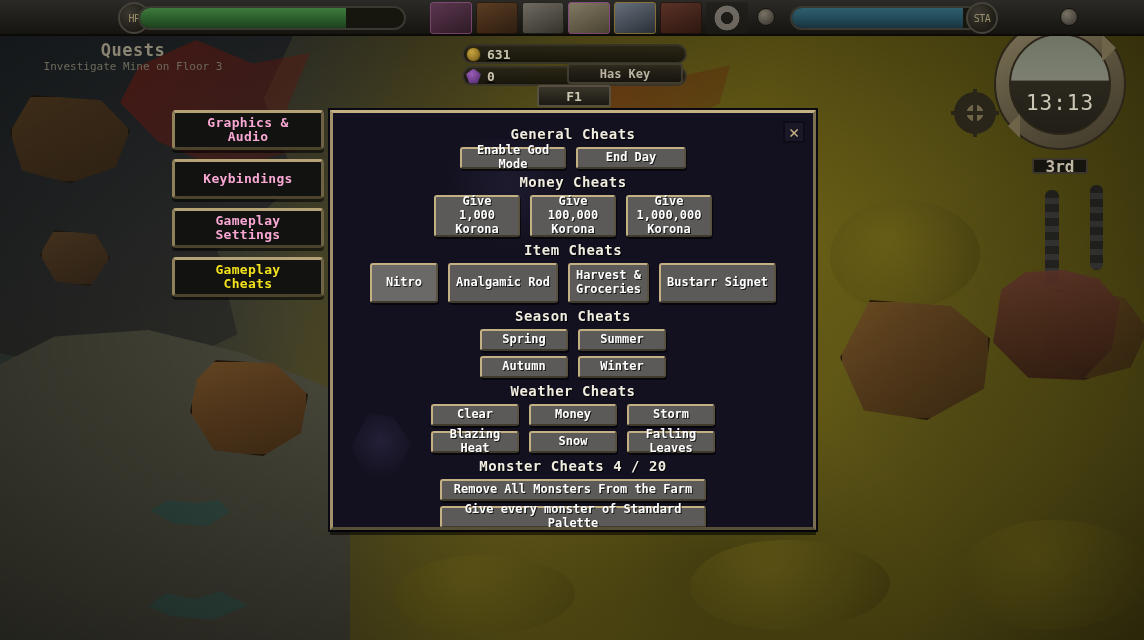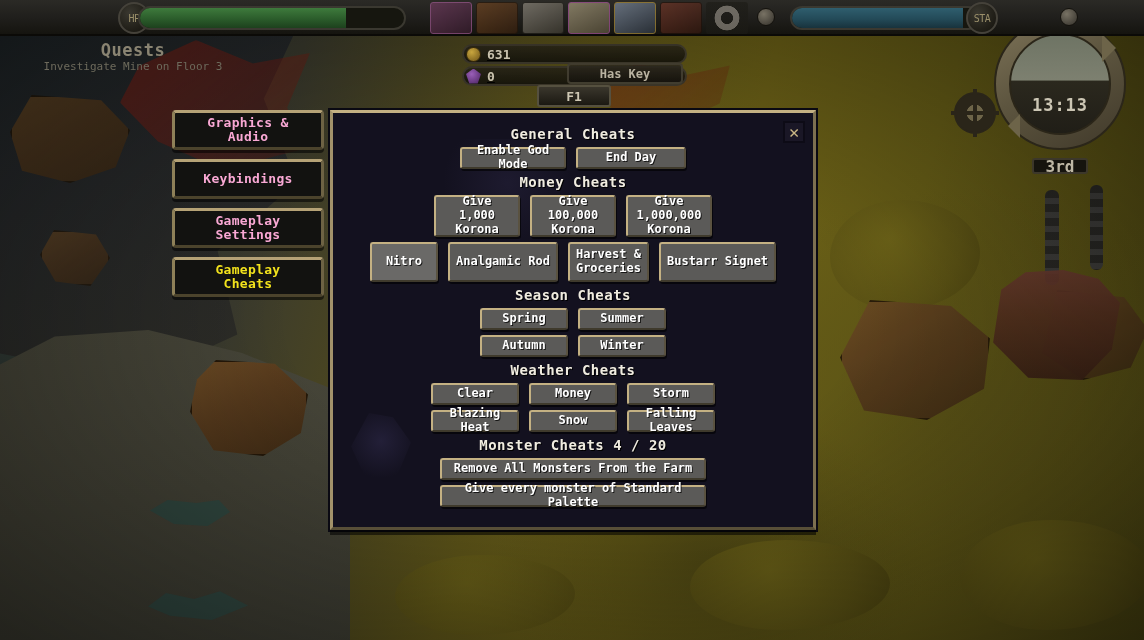--- a/index.html
+++ b/index.html
@@ -221,21 +221,21 @@
     display: flex; align-items: center; justify-content: center;
   }
   .clock-face {
     width: 102px; height: 102px; border-radius: 50%;
     background: linear-gradient(180deg, #6e7464 0%, #7d8070 46%, #2b281e 47%, #201e17 100%);
     border: 2px solid #2b2619;
     display: flex; align-items: flex-end; justify-content: center;
     padding-bottom: 18px;
     overflow: hidden;
   }
-  .clock-time { color: #ccc6b4; font-size: 17px; font-weight: bold; letter-spacing: 1px; text-align: center; }
+  .clock-time { color: #ccc6b4; font-size: 21px; font-weight: normal; letter-spacing: 1px; text-align: center; }
   .daybox {
     position: absolute; left: 38px; top: 140px;
     width: 56px; height: 16px;
     background: #16140e; border: 2px solid #3c372a; border-radius: 3px;
     display: flex; align-items: center; justify-content: center;
     color: #beb7a4; font-size: 16px; font-weight: bold;
   }
   .sunicon {
     position: absolute; left: -40px; top: 74px;
     width: 42px; height: 42px; border-radius: 50%;
@@ -446,20 +446,21 @@
         </div>
         <div class="sect-title">Money Cheats</div>
         <div class="row">
           <div class="gbtn w-money">Give 1,000
 Korona</div>
           <div class="gbtn w-money">Give 100,000
 Korona</div>
           <div class="gbtn w-money">Give 1,000,000
 Korona</div>
         </div>
+        <div class="sect-title">Item Cheats</div>
         <div class="row">
           <div class="gbtn w-item hover">Nitro</div>
           <div class="gbtn w-item">Analgamic Rod</div>
           <div class="gbtn w-item">Harvest &amp;
 Groceries</div>
           <div class="gbtn w-item">Bustarr Signet</div>
         </div>
         <div class="sect-title">Season Cheats</div>
         <div class="row">
           <div class="gbtn w-season">Spring</div>

